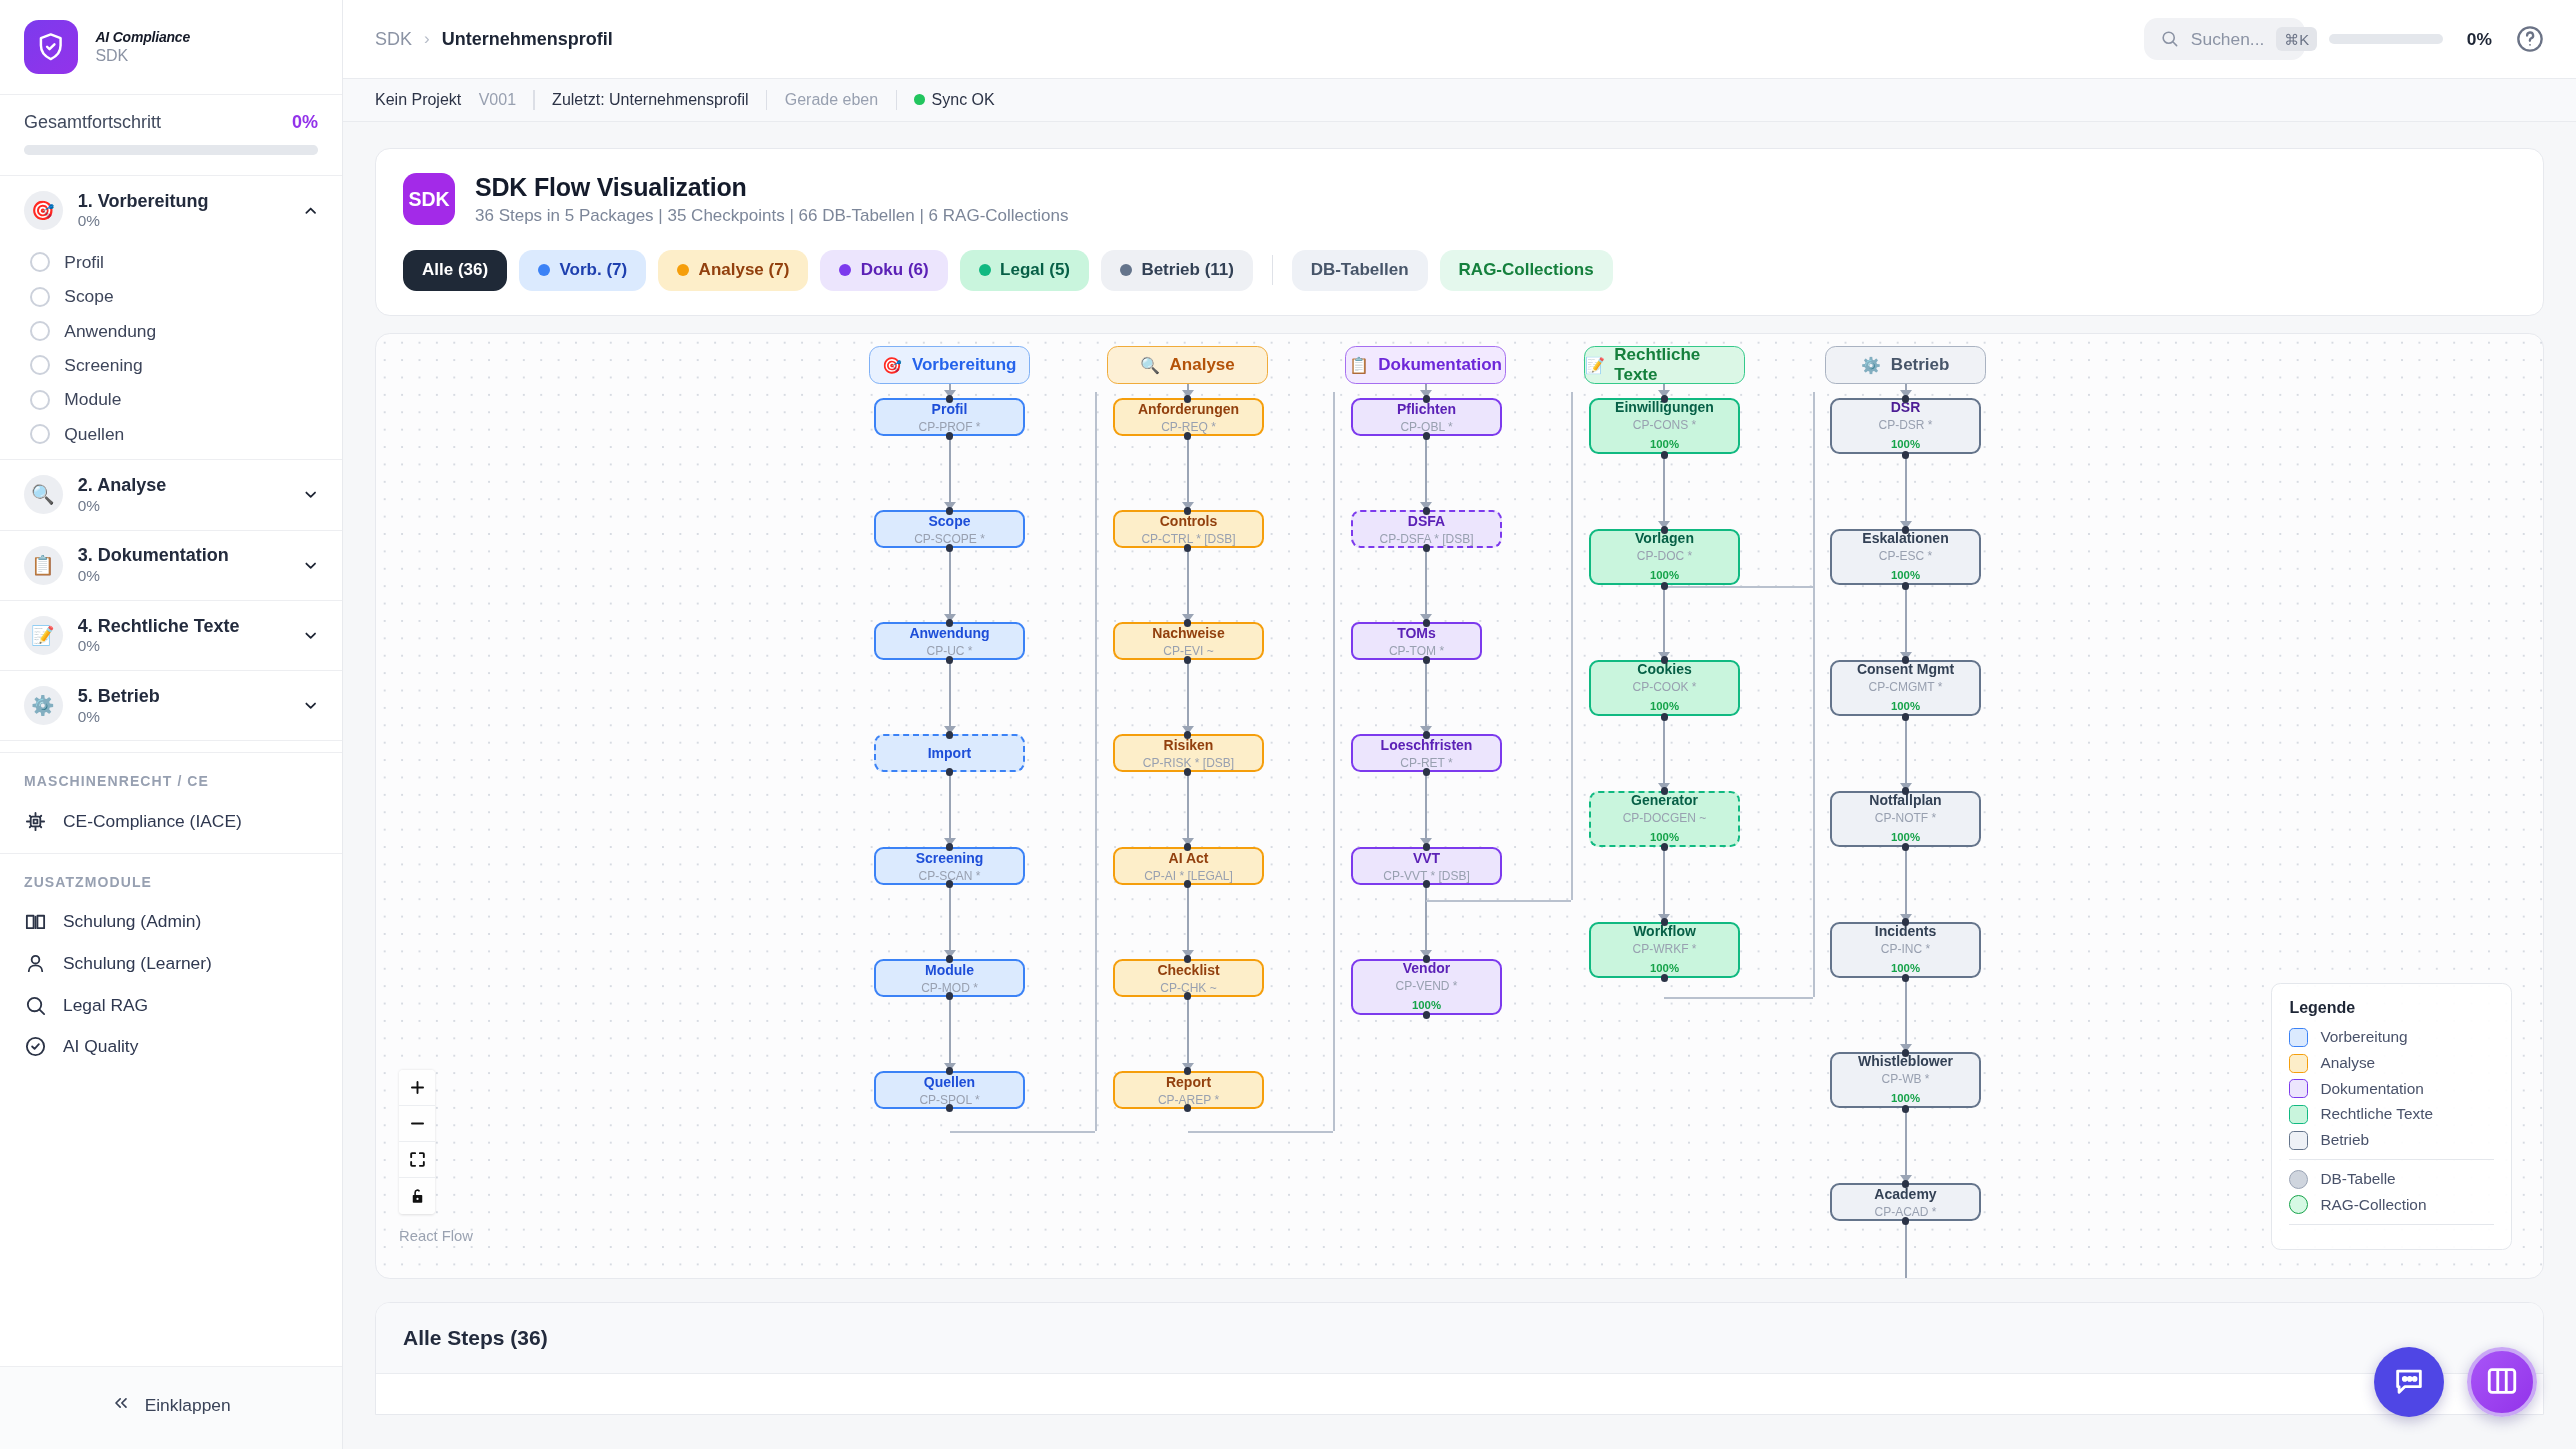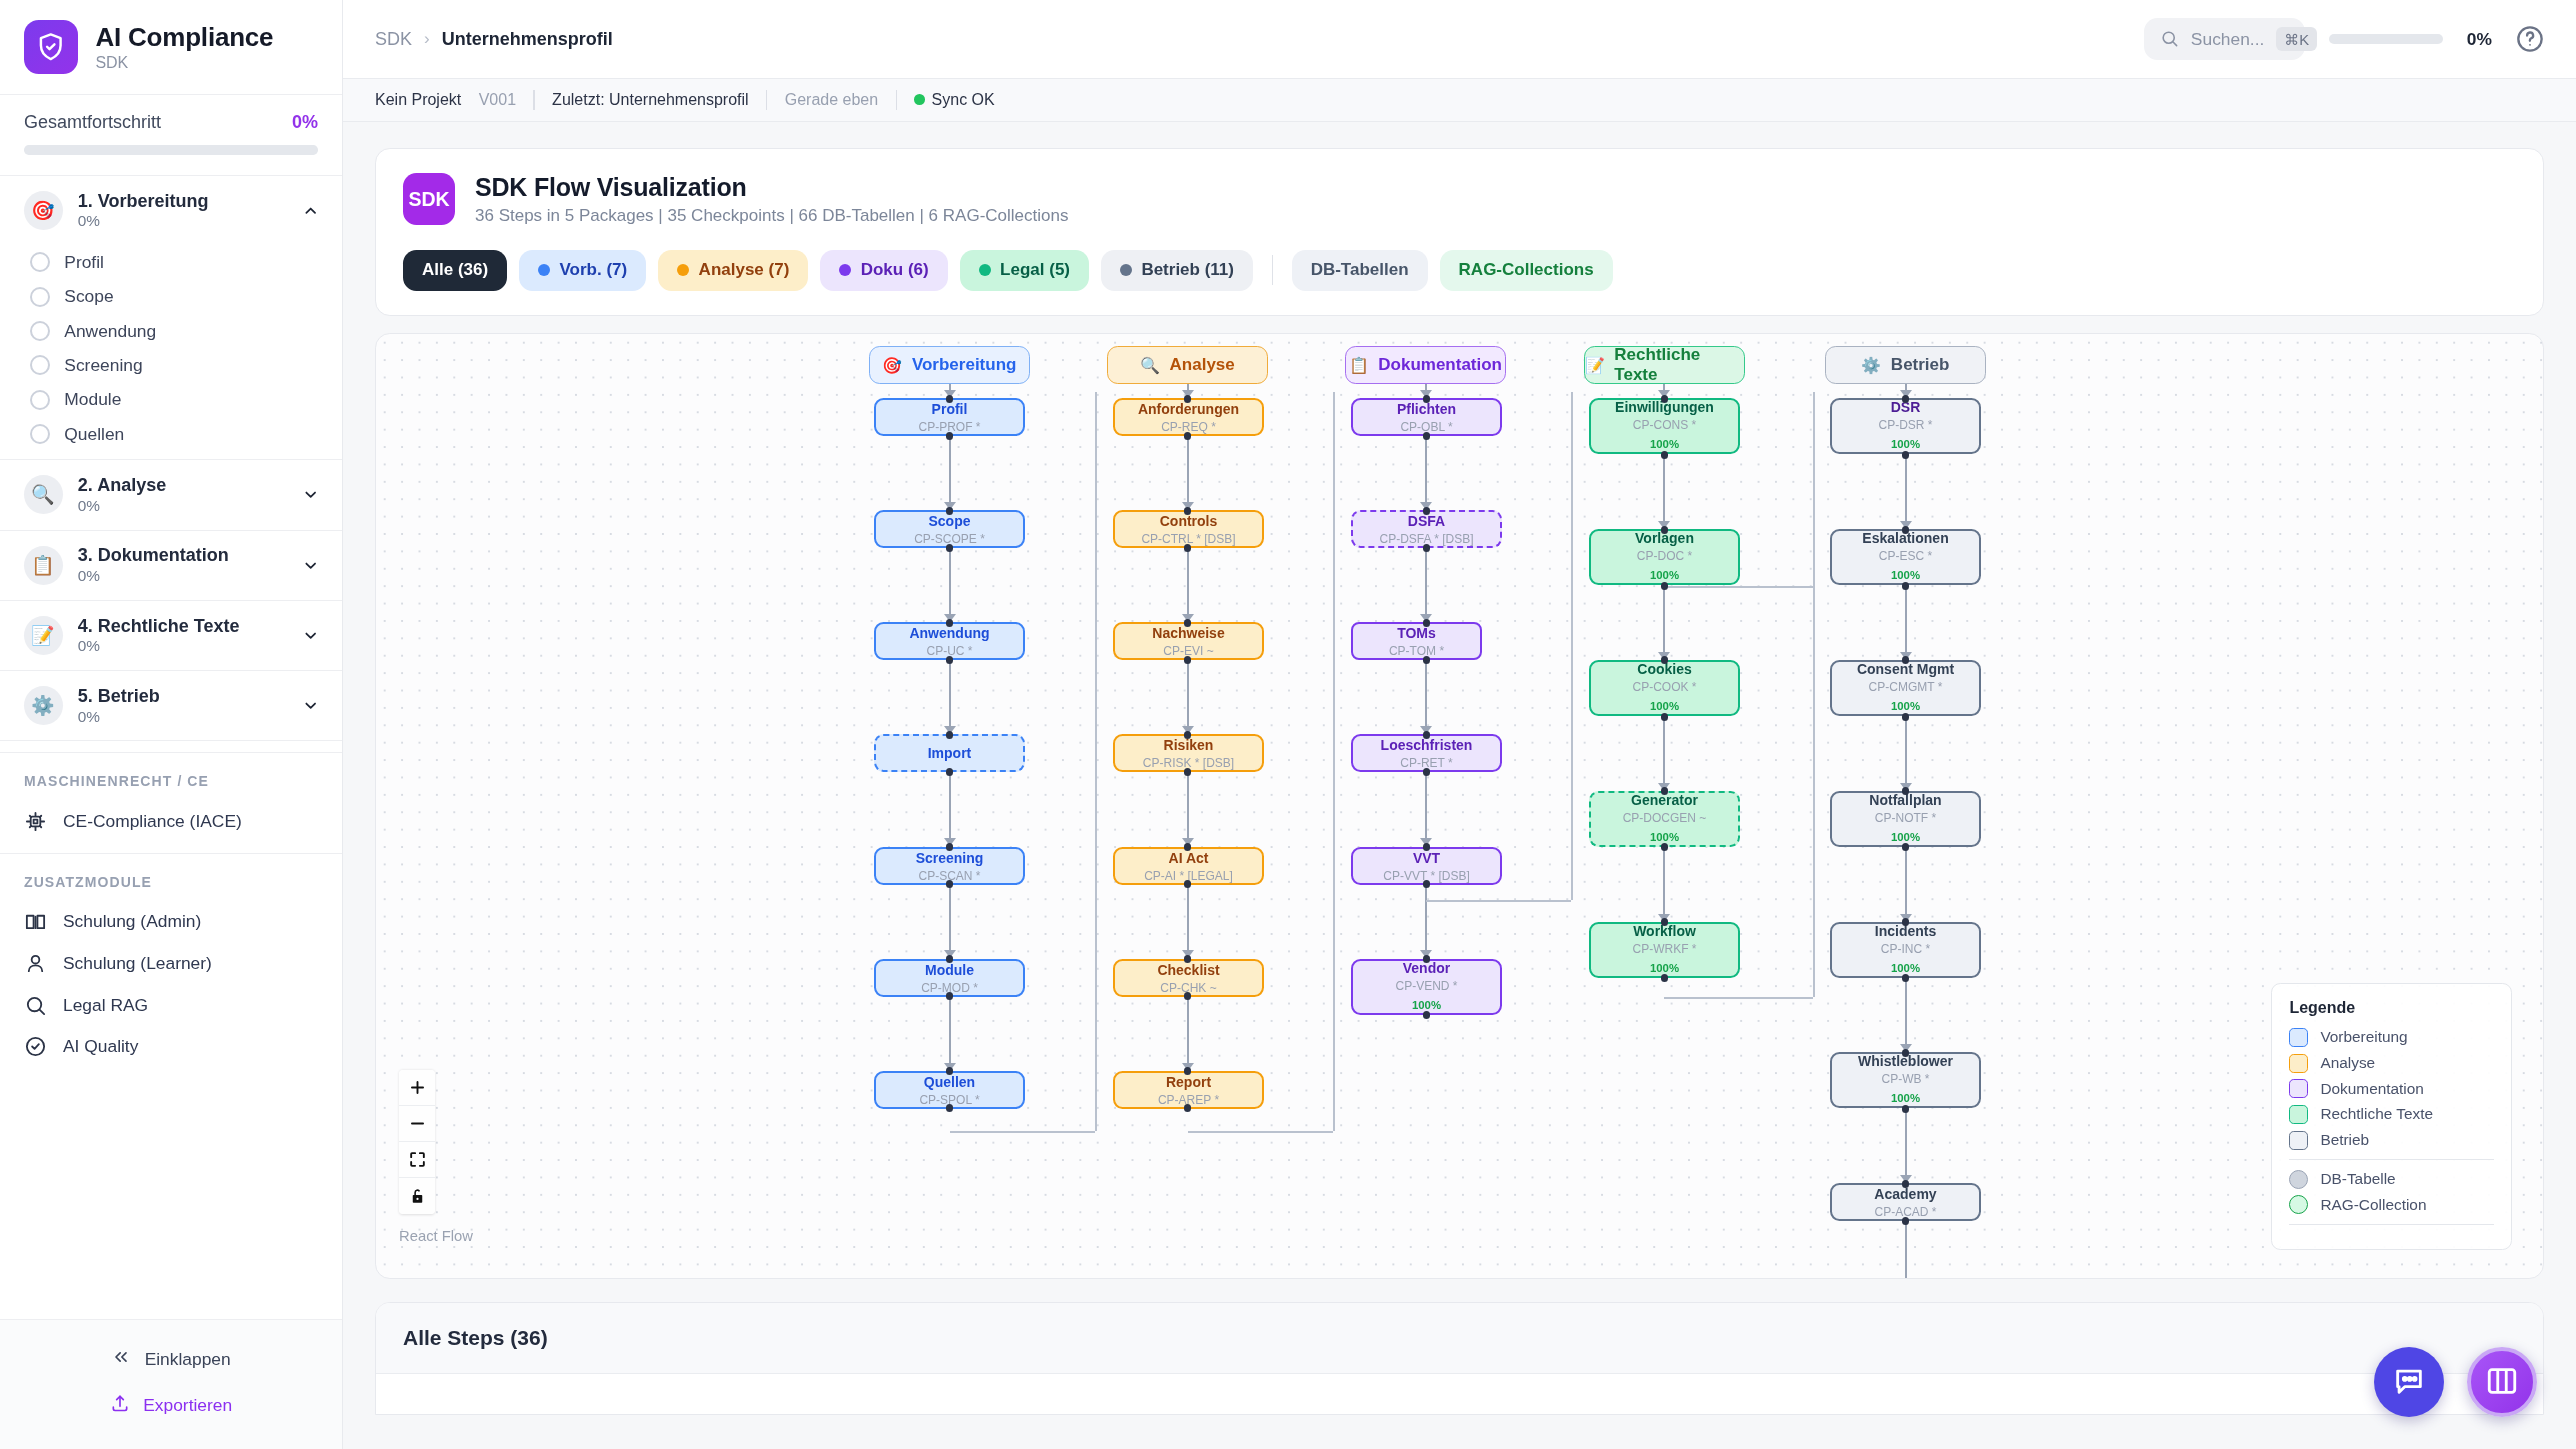--- a/index.html
+++ b/index.html
@@ -18,21 +18,21 @@
     border-right: 1.3px solid #e8eaee;
     display: flex; flex-direction: column; flex: 0 0 343px;
   }
   .sb-brand { display: flex; align-items: center; gap: 17.4px; padding: 20px 23px 20px 24px;
               border-bottom: 1.3px solid #edeef1; }
   .sb-logo { width: 54px; height: 54px; border-radius: 14.8px;
              background: linear-gradient(140deg,#7c3aed 0%, #9333ea 100%);
              display: flex; align-items: center; justify-content: center; flex: 0 0 54px; }
   .sb-logo svg { width: 29.5px; height: 29.5px; }
   .sb-brand-text { display: flex; flex-direction: column; gap: 1.3px; }
-  .sb-title { font-size: 26px; font-weight: 700; color: #151a28; letter-spacing: -0.2px; }
+  .sb-title { font-size: 14px; font-weight: 700; color: #151a28; letter-spacing: -0.2px; font-style: italic; }
   .sb-sub { font-size: 16px; color: #8b93a4; }
 
   .sb-progress { padding: 17.4px 24px 20px 24px; border-bottom: 1.3px solid #edeef1; }
   .sb-progress-row { display: flex; justify-content: space-between; align-items: baseline; }
   .sb-progress-label { font-size: 18px; color: #414a5e; }
   .sb-progress-val { font-size: 18px; color: #9333ea; font-weight: 600; }
   .sb-progress-bar { margin-top: 12px; height: 9.4px; border-radius: 4.7px; background: #e4e7ec; width: 100%; }
   .sb-progress-fill { height: 100%; border-radius: 4.7px; background: #9333ea; }
 
   .sb-scroll { flex: 1; overflow: hidden; }
@@ -351,30 +351,20 @@
 
     <div class="sb-footer">
       <div class="sb-footbtn">
         <span>
           <svg viewBox="0 0 24 24" fill="none" stroke="currentColor" stroke-width="2" stroke-linecap="round" stroke-linejoin="round">
               <polyline points="11 17 6 12 11 7"></polyline>
               <polyline points="18 17 13 12 18 7"></polyline>
             </svg>
         </span>
         <span>Einklappen</span>
-      </div>
-      <div class="sb-footbtn export">
-        <span>
-          <svg viewBox="0 0 24 24" fill="none" stroke="currentColor" stroke-width="2" stroke-linecap="round" stroke-linejoin="round">
-              <path d="M4 17v2a2 2 0 0 0 2 2h12a2 2 0 0 0 2-2v-2"></path>
-              <polyline points="8 8 12 4 16 8"></polyline>
-              <line x1="12" y1="4" x2="12" y2="16"></line>
-            </svg>
-        </span>
-        <span>Exportieren</span>
       </div>
     </div>
   </aside>
 
   <div class="main">
 
     <header class="topbar">
       <div class="crumb">
         <span class="crumb-root">SDK</span>
         <span class="crumb-sep">›</span>

